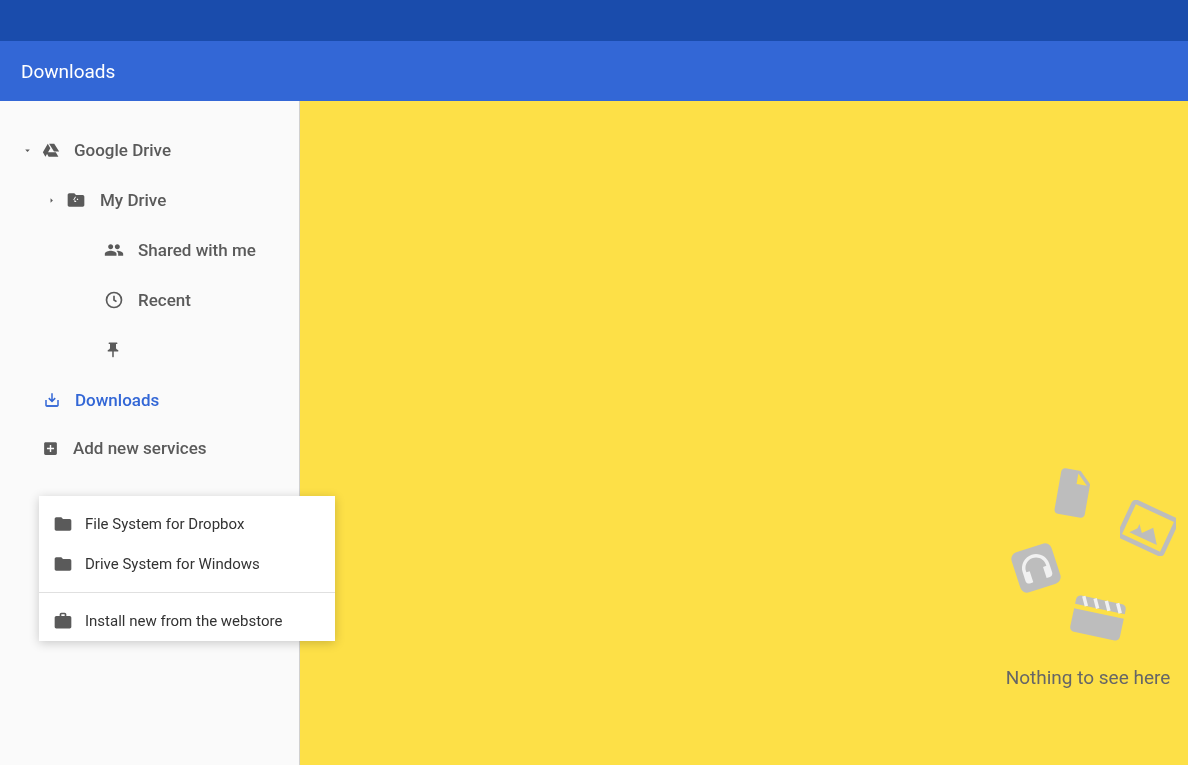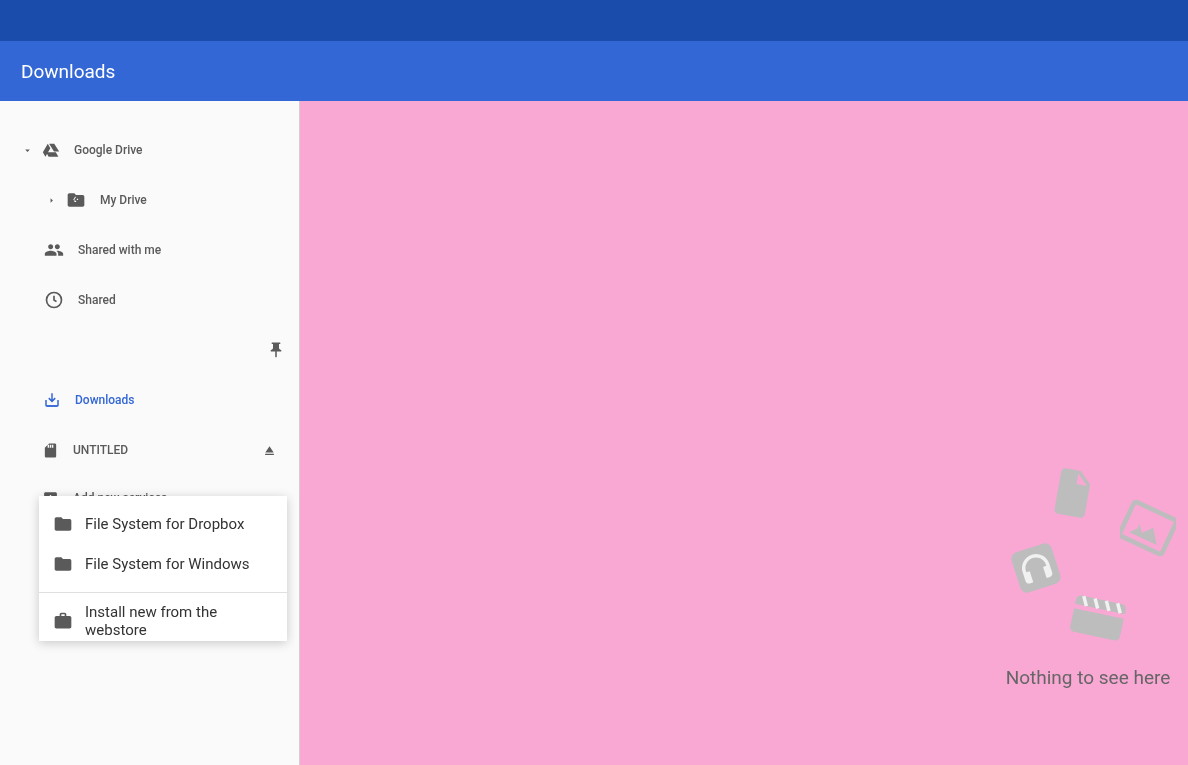--- a/index.html
+++ b/index.html
@@ -48,47 +48,46 @@
       height: 100%;
       background: #fafafa;
       border-right: 1px solid #d0d0d0;
       padding-top: 24px;
       position: relative;
     }
 
     .main-area {
       flex: 1;
       height: 100%;
-      background: #f9a8d4;
+      background: #fde047;
       position: relative;
     }
 
     .tree-item {
       display: flex;
       align-items: center;
       height: 50px;
       padding-left: 20px;
       cursor: pointer;
       color: #5a5a5a;
-      font-size: 12px;
+      font-size: 17px;
       position: relative;
     }
 
     .tree-item.level-0 {
       padding-left: 20px;
     }
 
     .tree-item.level-1 {
       padding-left: 44px;
       align-items: center;
     }
 
     .tree-item.level-2 {
-      padding-left: 44px;
-      justify-content: flex-end;
+      padding-left: 104px;
     }
 
     .tree-item.active {
       color: #3367d6;
     }
 
     .tree-item .chevron {
       width: 14px;
       margin-right: 8px;
       display: flex;
@@ -117,21 +116,21 @@
       margin-right: 22px;
       display: flex;
       align-items: center;
       color: #5a5a5a;
     }
 
     .popup-menu {
       position: absolute;
       left: 39px;
       top: 395px;
-      width: 248px;
+      width: 296px;
       background: white;
       box-shadow: 0 2px 10px rgba(0,0,0,0.2);
       z-index: 10;
     }
 
     .popup-item {
       display: flex;
       align-items: center;
       height: 40px;
       padding: 0 14px;
@@ -262,54 +261,41 @@
       <span class="label">Shared with me</span>
     </div>
 
     <div class="tree-item level-2">
       <span class="icon">
         <svg width="20" height="20" viewBox="0 0 24 24" fill="none" stroke="#5a5a5a" stroke-width="2">
             <circle cx="12" cy="12" r="9"></circle>
             <path d="M12 7v5l3 2"></path>
           </svg>
       </span>
-      <span class="label">Shared</span>
+      <span class="label">Recent</span>
     </div>
 
     <div class="tree-item level-2">
       <span class="icon">
         <svg width="18" height="18" viewBox="0 0 24 24" fill="#5a5a5a">
             <path d="M16 9V4h1c.55 0 1-.45 1-1s-.45-1-1-1H7c-.55 0-1 .45-1 1s.45 1 1 1h1v5c0 1.66-1.34 3-3 3v2h5.97v7l1.03 1 1-1v-7H19v-2c-1.66 0-3-1.34-3-3z"></path>
           </svg>
       </span>
     </div>
 
     <div class="tree-item level-0 active" style="padding-left:43px;">
       <span class="icon">
         <svg width="18" height="18" viewBox="0 0 24 24" fill="#3367d6">
             <path d="M19 12v7H5v-7H3v7c0 1.1.9 2 2 2h14c1.1 0 2-.9 2-2v-7h-2zm-6-.67l2.59-2.58L17 10.17l-5 5-5-5 1.41-1.42L11 11.33V3h2v8.33z"></path>
             <path d="M5 19h14v2H5z"></path>
           </svg>
       </span>
       <span class="label">Downloads</span>
     </div>
 
-    <div class="tree-item level-0" style="padding-left:42px;">
-      <span class="icon">
-        <svg width="17" height="17" viewBox="0 0 24 24" fill="#5a5a5a">
-            <path d="M18 2h-8L4 8v12c0 1.1.9 2 2 2h12c1.1 0 2-.9 2-2V4c0-1.1-.9-2-2-2zm-2 6h-2V4h2v4zm-3 0h-2V4h2v4zm-3 0H8V4h2v4z"></path>
-          </svg>
-      </span>
-      <span class="label">UNTITLED</span>
-      <span class="eject-btn">
-        <svg width="15" height="15" viewBox="0 0 24 24" fill="#5a5a5a">
-            <path d="M5 17h14v2H5v-2zm7-12L5.33 15h13.34L12 5z"></path>
-          </svg>
-      </span>
-    </div>
 
     <div class="tree-item level-0" style="padding-left:42px;height:46px;">
       <span class="icon">
         <svg width="17" height="17" viewBox="0 0 24 24" fill="#5a5a5a">
             <path d="M19 3H5c-1.1 0-2 .9-2 2v14c0 1.1.9 2 2 2h14c1.1 0 2-.9 2-2V5c0-1.1-.9-2-2-2zm-2 10h-4v4h-2v-4H7v-2h4V7h2v4h4v2z"></path>
           </svg>
       </span>
       <span class="label">Add new services</span>
     </div>
 
@@ -322,21 +308,21 @@
               </svg>
           </span>
           <span>File System for Dropbox</span>
         </div>
         <div class="popup-item">
           <span class="icon">
             <svg width="20" height="20" viewBox="0 0 24 24" fill="#5a5a5a">
                 <path d="M10 4H4c-1.1 0-2 .9-2 2v12c0 1.1.9 2 2 2h16c1.1 0 2-.9 2-2V8c0-1.1-.9-2-2-2h-8l-2-2z"></path>
               </svg>
           </span>
-          <span>File System for Windows</span>
+          <span>Drive System for Windows</span>
         </div>
       </div>
       <div class="popup-divider"></div>
       <div class="popup-section-bottom">
         <div class="popup-item">
           <span class="icon">
             <svg width="20" height="20" viewBox="0 0 24 24" fill="#5a5a5a">
                 <path d="M20 6h-4V4c0-1.1-.9-2-2-2h-4c-1.1 0-2 .9-2 2v2H4c-1.1 0-2 .9-2 2v11c0 1.1.9 2 2 2h16c1.1 0 2-.9 2-2V8c0-1.1-.9-2-2-2zM10 4h4v2h-4V4z"></path>
               </svg>
           </span>

